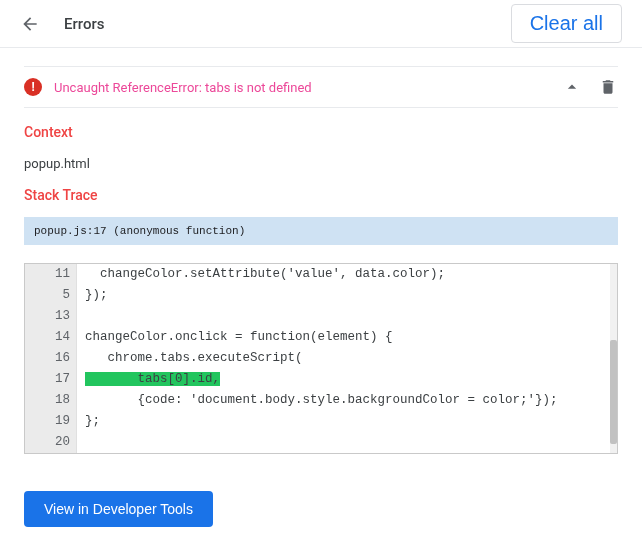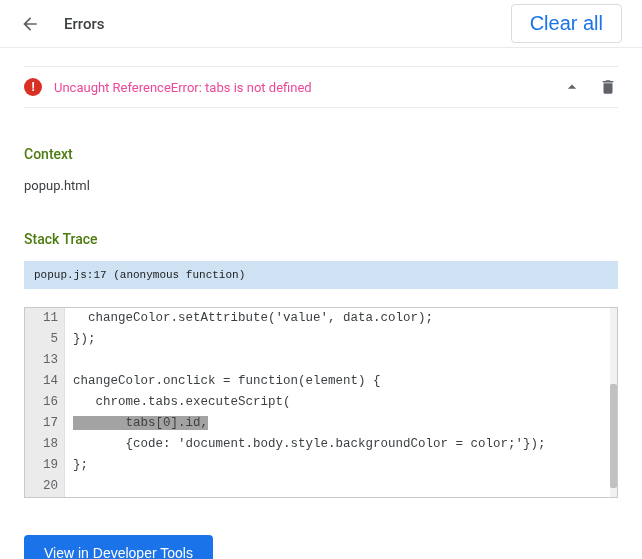--- a/index.html
+++ b/index.html
@@ -69,22 +69,22 @@
       width: 20px; height: 20px;
       color: #5f6368;
       display: inline-flex;
       align-items: center; justify-content: center;
       cursor: pointer;
       margin-left: 16px;
     }
     .section-label {
       font-size: 14px;
       font-weight: 500;
-      color: #4d7c0f;
-      margin-top: 38px;
+      color: #ef4444;
+      margin-top: 16px;
     }
     .context-val {
       font-size: 13px;
       color: #3c4043;
       margin-top: 16px;
     }
     .trace-banner {
       background: #cfe2f3;
       font-family: "Courier New", monospace;
       font-size: 11px;
@@ -98,36 +98,36 @@
       font-family: "Courier New", monospace;
       font-size: 12.5px;
       color: #3c4043;
       position: relative;
     }
     .code-row {
       display: flex;
       line-height: 21px;
     }
     .gutter {
-      width: 40px;
+      width: 52px;
       text-align: right;
       padding-right: 6px;
       background: #ebebeb;
       color: #5f6368;
       border-right: 1px solid #e0e0e0;
       flex-shrink: 0;
       user-select: none;
     }
     .code-text {
       padding-left: 8px;
       white-space: pre;
       flex: 1;
     }
     .code-hl {
-      background: #a3a3a3;
+      background: #22c55e;
     }
     .scrollbar-v {
       position: absolute;
       right: 0; top: 0; bottom: 0;
       width: 7px;
       background: #f1f1f1;
     }
     .scrollbar-thumb {
       position: absolute;
       right: 0; top: 40%;

